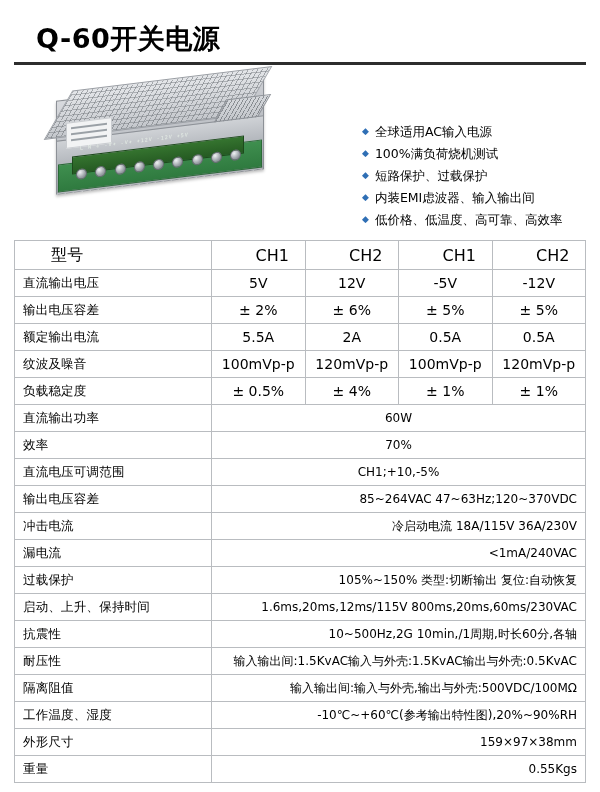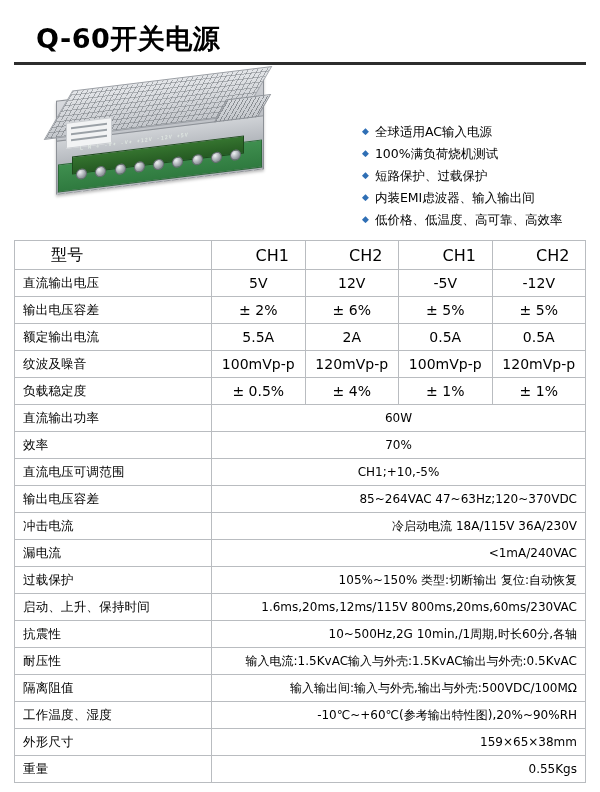--- a/index.html
+++ b/index.html
@@ -384,33 +384,33 @@
       <tr>
         <td class="label">启动、上升、保持时间</td>
         <td class="wide-left nowrap" colspan="4">1.6ms,20ms,12ms/115V 800ms,20ms,60ms/230VAC</td>
       </tr>
       <tr>
         <td class="label">抗震性</td>
         <td class="wide-left nowrap" colspan="4">10~500Hz,2G 10min,/1周期,时长60分,各轴</td>
       </tr>
       <tr>
         <td class="label">耐压性</td>
-        <td class="wide-left nowrap" colspan="4">输入电流:1.5KvAC输入与外壳:1.5KvAC输出与外壳:0.5KvAC</td>
+        <td class="wide-left nowrap" colspan="4">输入输出间:1.5KvAC输入与外壳:1.5KvAC输出与外壳:0.5KvAC</td>
       </tr>
       <tr>
         <td class="label">隔离阻值</td>
         <td class="wide-left nowrap" colspan="4">输入输出间:输入与外壳,输出与外壳:500VDC/100MΩ</td>
       </tr>
       <tr>
         <td class="label">工作温度、湿度</td>
         <td class="wide-left nowrap" colspan="4">-10℃~+60℃(参考输出特性图),20%~90%RH</td>
       </tr>
       <tr>
         <td class="label">外形尺寸</td>
-        <td class="wide-left nowrap" colspan="4">159×65×38mm</td>
+        <td class="wide-left nowrap" colspan="4">159×97×38mm</td>
       </tr>
       <tr>
         <td class="label">重量</td>
         <td class="wide-left nowrap" colspan="4">0.55Kgs</td>
       </tr>
 
     </tbody>
   </table>
 
 </div>

